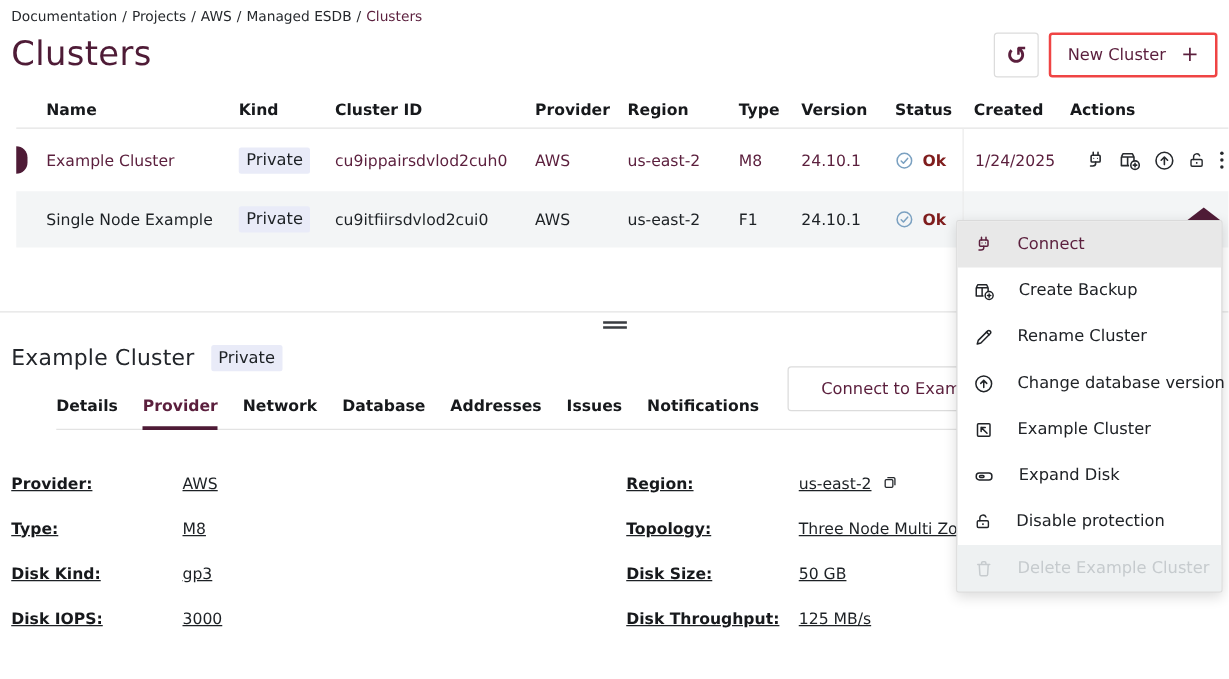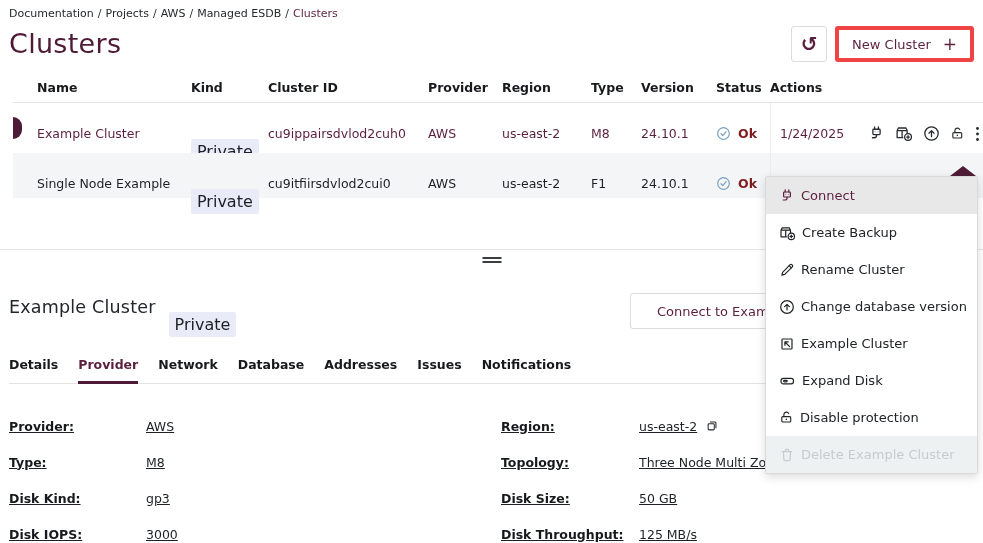--- a/index.html
+++ b/index.html
@@ -14,68 +14,68 @@
   .crumb.current { color:#5b1f3d; cursor:default; }
   .sep { margin:0 4px; color:#26292d; }
   
   .page-header { display:flex; justify-content:space-between; align-items:center; padding:5px 9px 0 9px; }
   h1 { margin:0; font-size:27px; font-weight:400; color:#4e1b36; letter-spacing:.3px; line-height:38px; }
   .hdr-actions { display:flex; gap:8px; align-items:center; }
   .icon-btn { width:36px; height:36px; background:#fff; border:1px solid #dcdcdc; border-radius:3px;
     display:flex; align-items:center; justify-content:center; color:#5b1f3d; cursor:pointer; padding:0; }
   .refresh-glyph { font-family:"DejaVu Sans",sans-serif; font-size:20px; line-height:1; font-weight:bold; }
   .btn-new { height:36px; padding:0 13px; display:flex; align-items:center; gap:12px; color:#5b1f3d;
-    font-size:13px; background:#fff; border:4px solid #ef4444; border-radius:3px; cursor:pointer;
+    font-size:13px; background:#fff; border:2px solid #ef4444; border-radius:3px; cursor:pointer;
     font-family:inherit; }
   .plus { font-size:17px; line-height:1; }
   
   .tbl { margin-top:10px;padding-left:13px; }
   .tbl-row { display:grid; grid-template-columns:154px 77px 160px 74px 89px 50px 75px 54px 86px 1fr;
     padding-left:24px; align-items:center; font-size:12.5px; }
   .tbl-head { height:30px; font-weight:bold; border-bottom:1px solid #e3e3e3; color:#17191c; }
   .row { position:relative; cursor:pointer; }
   .row-selected { height:50px; color:#5b1f3d; }
   .row-selected::before { content:""; position:absolute; left:0; top:14px; width:9px; height:22px;
     background:#4e1b36; border-radius:0 11px 11px 0; }
   .row-alt { height:45px; background:#f3f5f6; color:#1d2125; }
-  .badge { display:inline-block; background:#e9ebf8; color:#1d2125; padding:3px 6px; border-radius:2px; font-size:16px;margin-top:36px; }
+  .badge { display:inline-block; background:#e9ebf8; color:#1d2125; padding:3px 6px; border-radius:2px; font-size:13px; }
   .c-status { display:flex; align-items:center; gap:7px; font-weight:bold; color:#7f1d1d; }
   .c-status svg { color:#7ba1c1; flex:none; }
   .c-created { align-self:stretch; display:flex; align-items:center; padding-left:9px; }
   .row .c-created { border-left:1px solid #ececec; }
   .c-actions { display:flex; align-items:center; gap:10px; padding-left:12px; }
   .tbl-head .c-actions { padding-left:0; }
   .act { background:none; border:none; padding:0; color:#26292d; display:flex; align-items:center; cursor:pointer; }
   
   .split { margin-top:51px; border-top:1px solid #e4e4e4; position:relative; height:0; }
   .handle { position:absolute; left:50%; top:7px; transform:translateX(-50%); display:flex;
     flex-direction:column; gap:2px; cursor:row-resize; }
   .handle i { display:block; width:19px; height:2px; background:#3a3d41; }
   
   .panel { padding:0 9px; }
   .panel-head { display:flex; align-items:center; gap:13px; margin-top:26px; }
   h2 { margin:0; font-size:17.5px; font-weight:400; color:#23262b; letter-spacing:.2px; }
-  .tabs { display:flex; gap:20px; margin-top:20px; border-bottom:1px solid #e3e3e3; font-weight:bold; font-size:12.5px; }
+  .tabs { display:flex; gap:20px; margin-top:20px; border-bottom:1px solid #e3e3e3; font-weight:bold; font-size:12.5px;margin-left:36px; }
   .tab { padding-bottom:11px; position:relative; cursor:pointer; color:#17191c; }
   .tab-active { color:#5b1f3d; }
   .tab-active::after { content:""; position:absolute; left:0; right:0; bottom:-1px; height:3px; background:#4e1b36; }
   .fields { margin-top:24px; display:grid; grid-template-columns:492px 1fr; font-size:12.5px; }
   .field { display:flex; align-items:center; height:36px;text-decoration:underline; }
   .f-label { width:137px; font-weight:bold; flex:none; color:#17191c; }
   .field.right .f-label { width:138px; }
   .f-value { white-space:nowrap; }
   .copy-btn { margin-left:8px; color:#26292d; display:flex; background:none; border:none; padding:0; cursor:pointer; }
   
   .connect-btn { position:absolute; left:630px; top:293px; width:215px; height:36px; background:#fff;
     border:1px solid #dcdcdc; border-radius:3px; color:#5b1f3d; font-size:13px; text-align:left;
     padding:0 0 0 26px; z-index:1; cursor:pointer; font-family:inherit; white-space:nowrap; overflow:hidden; }
   
   .context-menu { position:absolute; left:765px; top:176px; width:213px; background:#fff;
     border:1px solid #dadada; border-radius:2px; box-shadow:0 3px 10px rgba(0,0,0,.14); z-index:10; }
-  .menu-item { height:37px; display:flex; align-items:center; gap:6px; padding:0 13px; font-size:13px;
+  .menu-item { height:37px; display:flex; align-items:center; gap:19px; padding:0 13px; font-size:13px;
     color:#202327; cursor:pointer; white-space:nowrap; }
   .menu-item svg { flex:none; }
   .mi-highlight { background:#e8e8e8; color:#5b1f3d; }
   .mi-disabled { background:#eef1f2; color:#c6cbce; cursor:default; }
   .menu-caret { position:absolute; left:950px; top:166px; width:0; height:0;
     border-left:13px solid transparent; border-right:13px solid transparent;
     border-bottom:10px solid #4e1b36; z-index:11; }
 </style>
 </head>
 <body>
@@ -102,20 +102,21 @@
   <div class="tbl">
     <div class="tbl-row tbl-head">
       <div>Name</div>
       <div>Kind</div>
       <div>Cluster ID</div>
       <div>Provider</div>
       <div>Region</div>
       <div>Type</div>
       <div>Version</div>
       <div>Status</div>
+      <div class="c-created">Created</div>
       <div class="c-actions">Actions</div>
     </div>
 
     <div class="tbl-row row row-selected">
       <div>Example Cluster</div>
       <div><span class="badge">Private</span></div>
       <div>cu9ippairsdvlod2cuh0</div>
       <div>AWS</div>
       <div>us-east-2</div>
       <div>M8</div>

